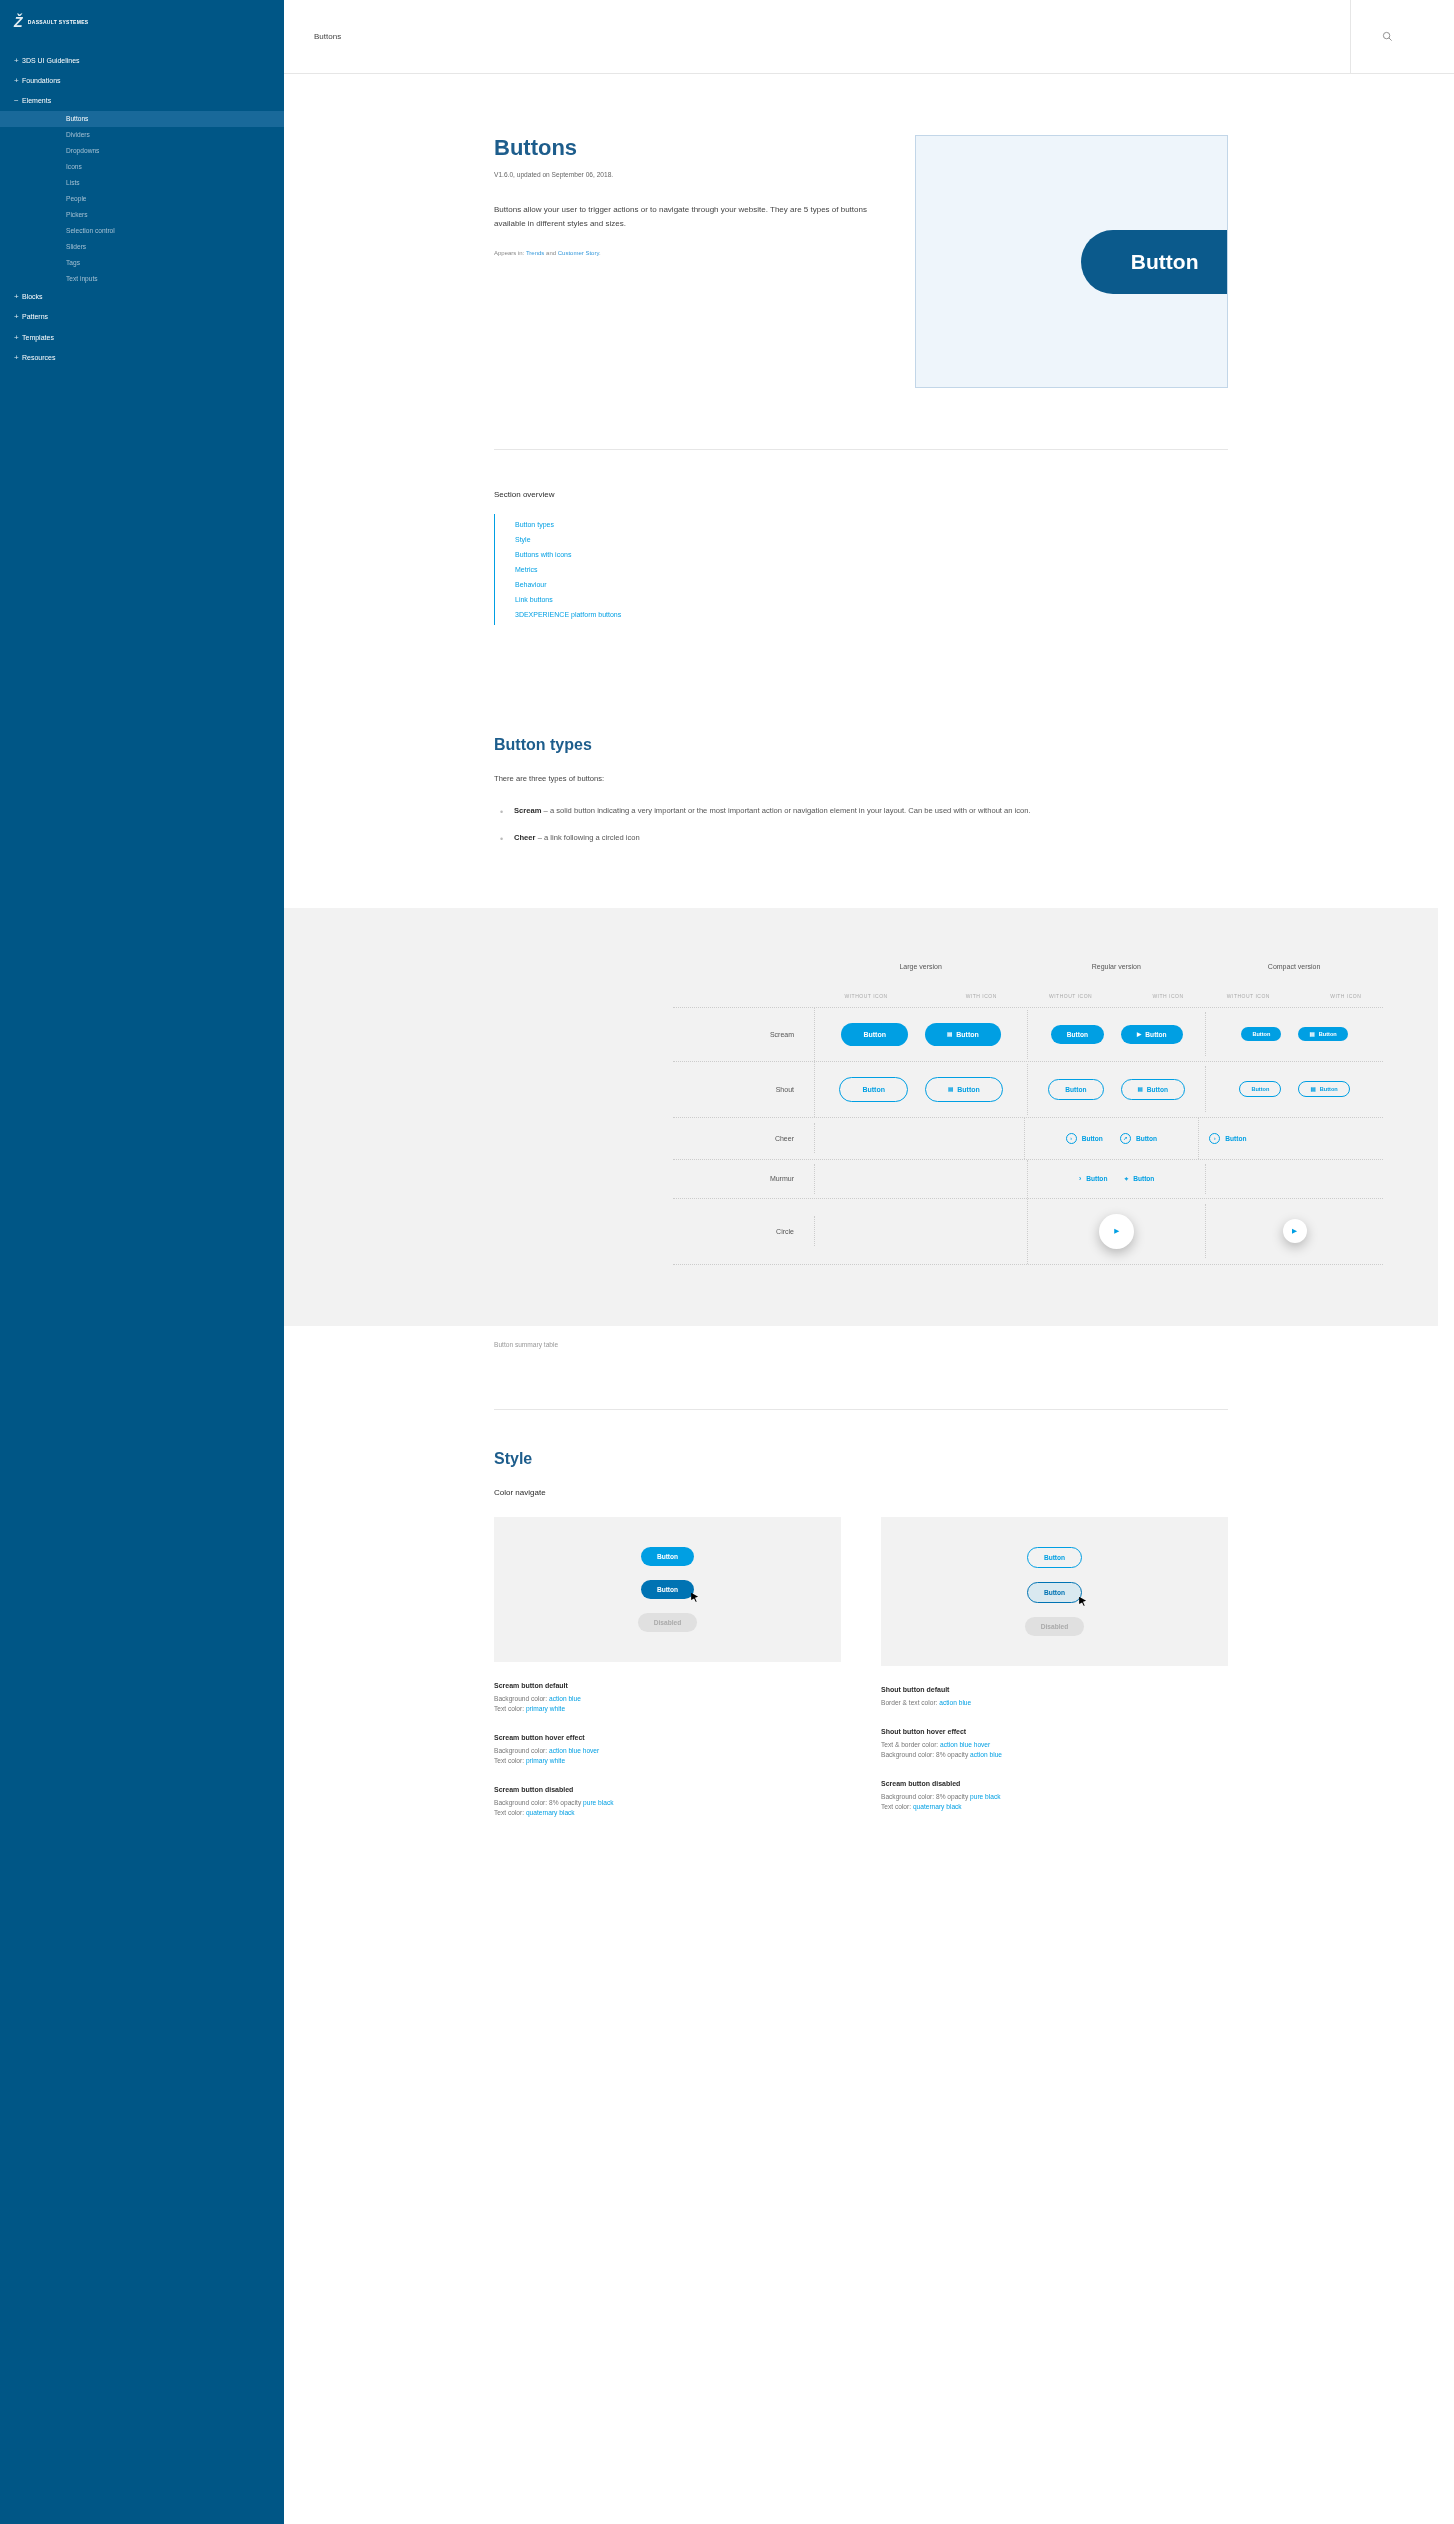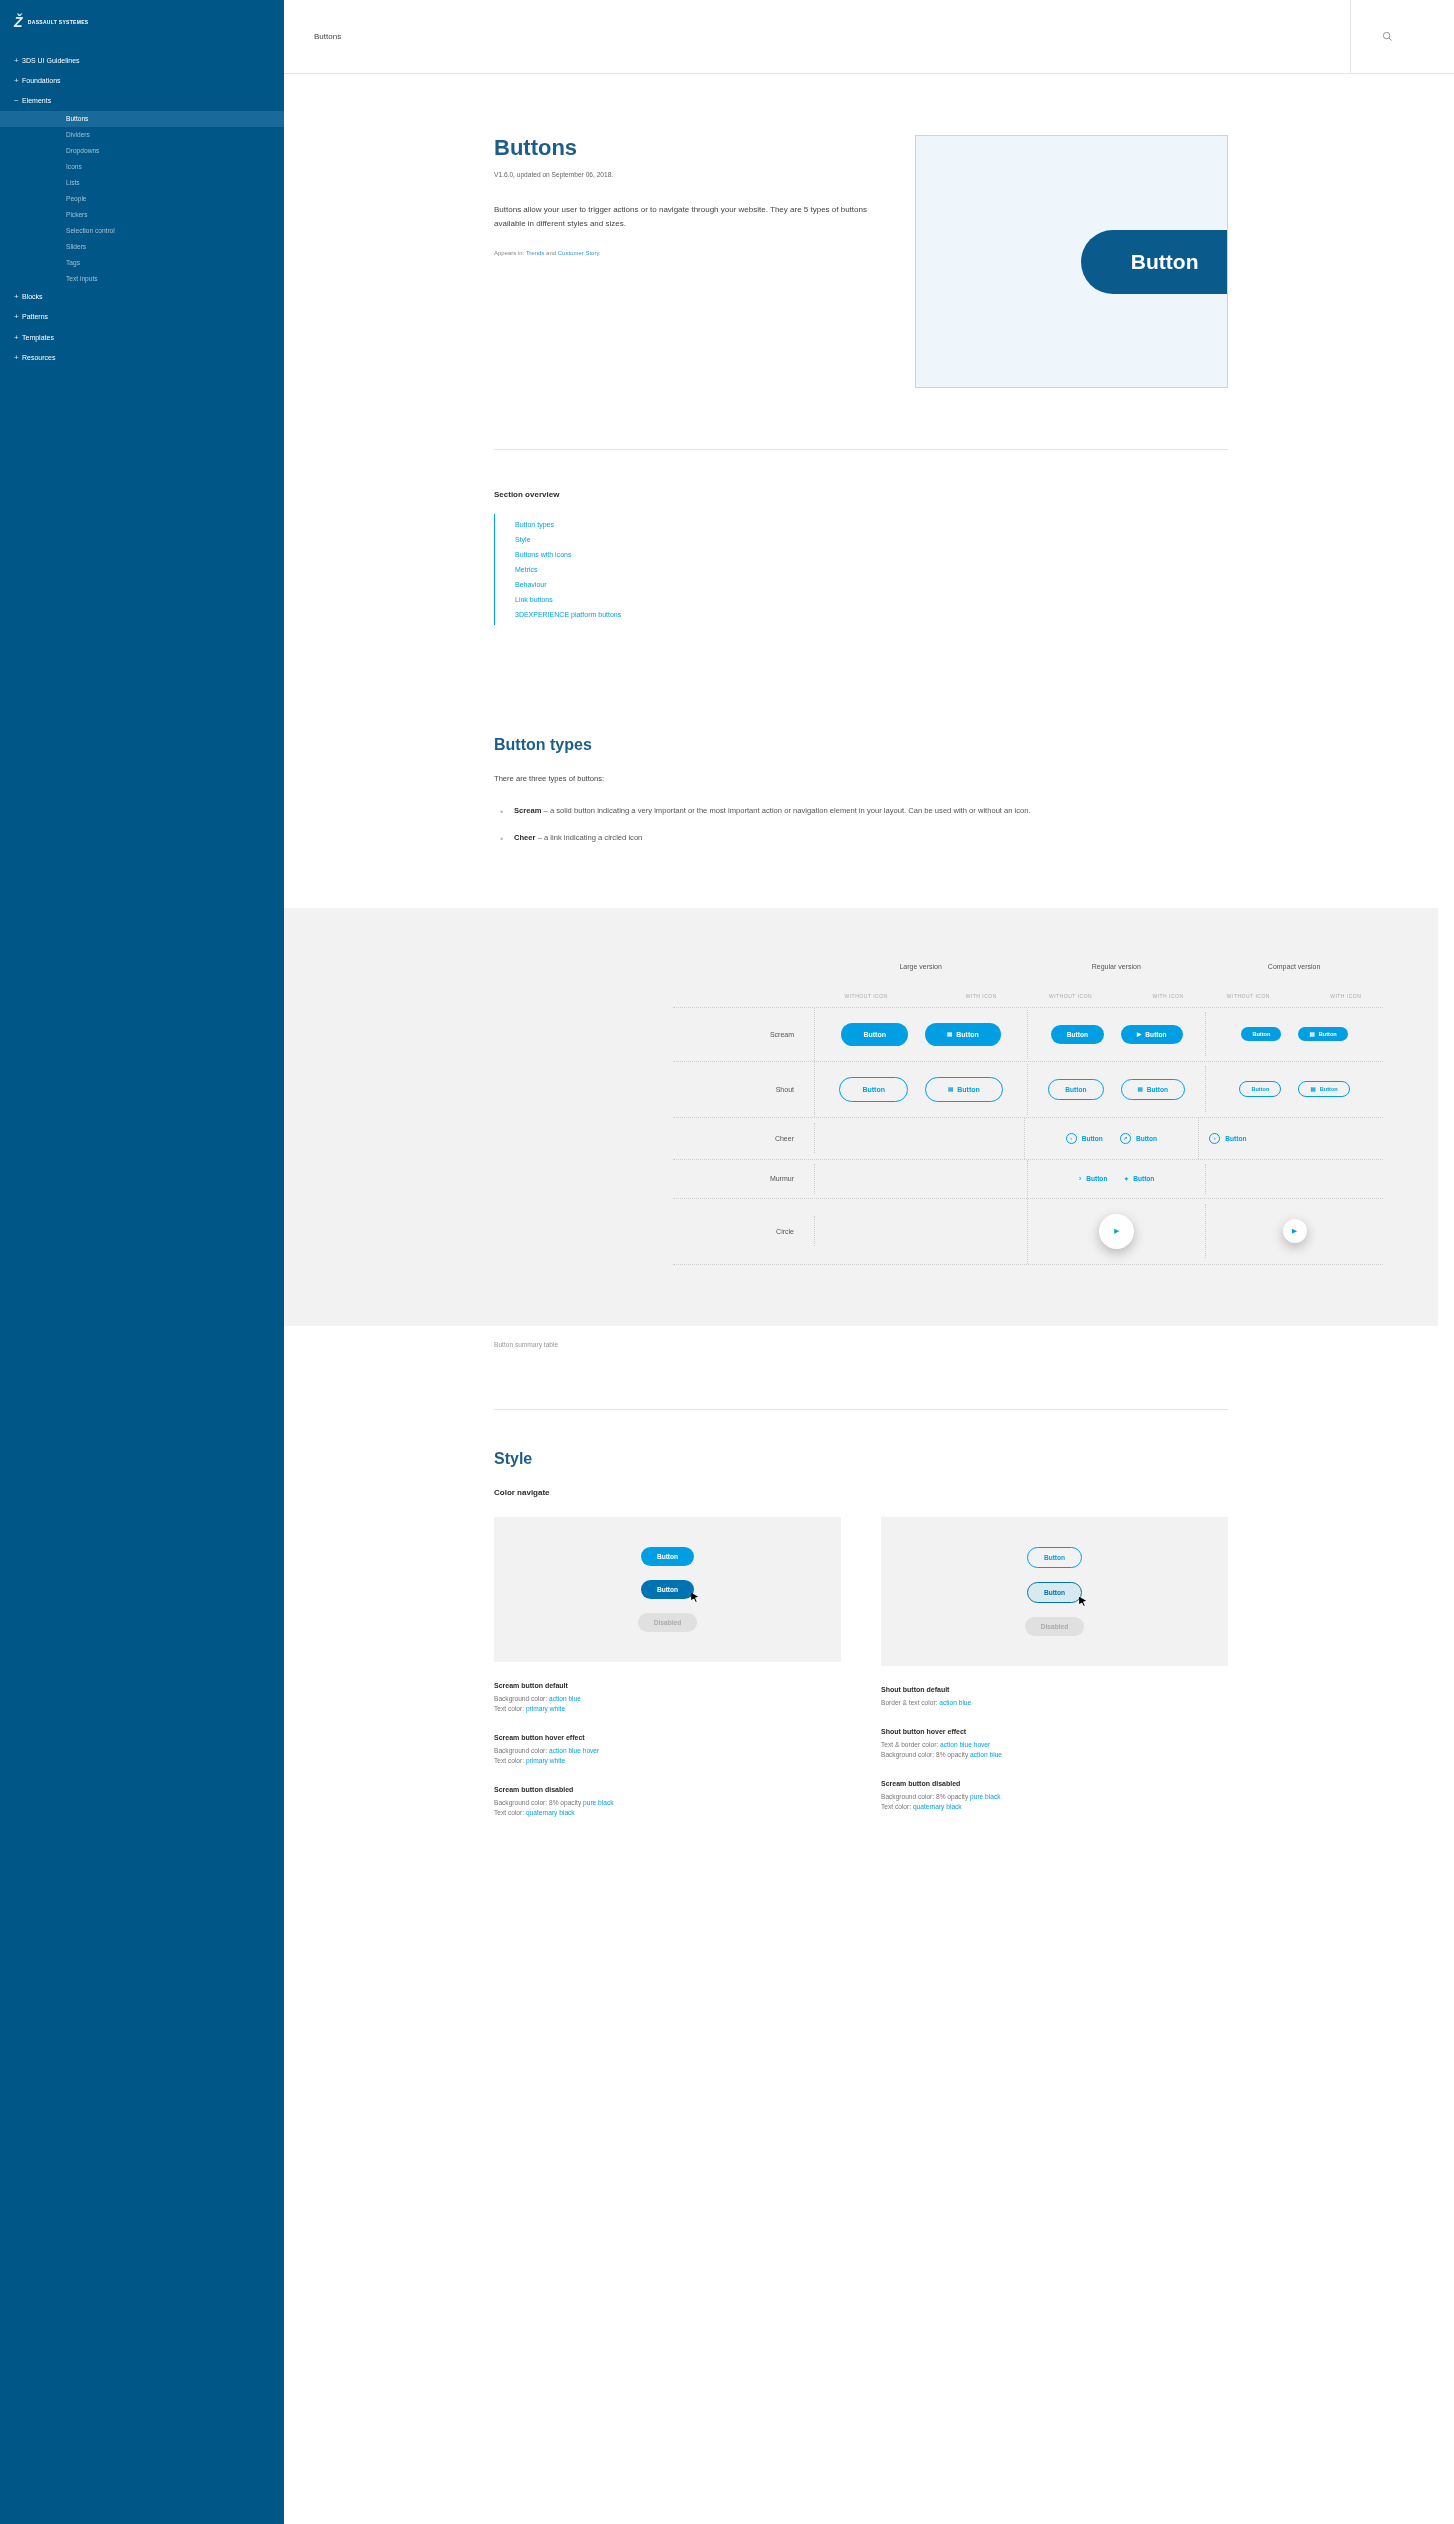--- a/index.html
+++ b/index.html
@@ -25,21 +25,21 @@
 .hero-left{flex:1}
 h1{font-size:22px;font-weight:600;color:#1d5d8c;margin-bottom:10px}
 .meta{font-size:6.6px;color:#666;margin-bottom:25px}
 .lead{font-size:8px;line-height:1.7;color:#444;max-width:374px;margin-bottom:20px}
 .appears{font-size:6px;color:#888}
 .appears a{color:#3498db;text-decoration:none}
 .hero-img{width:313px;height:253px;border:0.5px solid #c2d6e8;background:#eef5fb;display:flex;align-items:center;justify-content:center;overflow:hidden}
 .hero-pill{background:#0b5a8c;color:#fff;font-size:21px;font-weight:600;padding:20px 30px 20px 50px;border-radius:40px 0 0 40px;margin-right:-1.5px;margin-left:auto}
 hr{border:none;border-top:0.5px solid #e6e6e6;margin:61px 0 40px 0}
 h2{font-size:16px;font-weight:600;color:#1d5d8c;margin-bottom:20px}
-h3{font-size:8px;font-weight:700;color:#2b2b2b;margin-bottom:15px}
+h3{font-size:8px;font-weight:400;color:#2b2b2b;margin-bottom:15px}
 .toc{border-left:1.5px solid #009fe3;padding:3px 0 3px 20px;margin-bottom:20px}
 .toc li{list-style:none;padding:4px 0}
 .toc a{color:#009fe3;text-decoration:none;font-size:7px}
 .sect-p{font-size:7.6px;color:#444;margin-bottom:15px}
 .bullets{padding-left:2px}
 .bullets li{list-style:none;padding:7px 0 7px 18px;position:relative;font-size:7.6px;line-height:1.7;color:#555}
 .bullets li:before{content:"•";position:absolute;left:4px;color:#bbb;font-size:9px}
 .bullets b{color:#2b2b2b;font-weight:600}
 .ex-block{background:#f2f2f2;margin:56px -210px 15px -210px;padding:40px 15px 61px 15px}
 .ex-table{margin-left:374px;margin-right:40px}
@@ -188,21 +188,21 @@
         <li><a href="#">Link buttons</a></li>
         <li><a href="#">3DEXPERIENCE platform buttons</a></li>
       </ul>
 
       <div style="height:91px"></div>
 
       <h2>Button types</h2>
       <p class="sect-p">There are three types of buttons:</p>
       <ul class="bullets">
         <li><b>Scream</b><span> – a solid button indicating a very important or the most important action or navigation element in your layout. Can be used with or without an icon.</span></li>
-        <li><b>Cheer</b><span> – a link indicating a circled icon</span></li>
+        <li><b>Cheer</b><span> – a link following a circled icon</span></li>
       </ul>
 
       <div class="ex-block">
         <div class="ex-table">
           <div class="ex-row ex-head">
             <div class="ex-label"></div>
             <div class="ex-group lg">Large version</div>
             <div class="ex-group">Regular version</div>
             <div class="ex-group">Compact version</div>
           </div>

